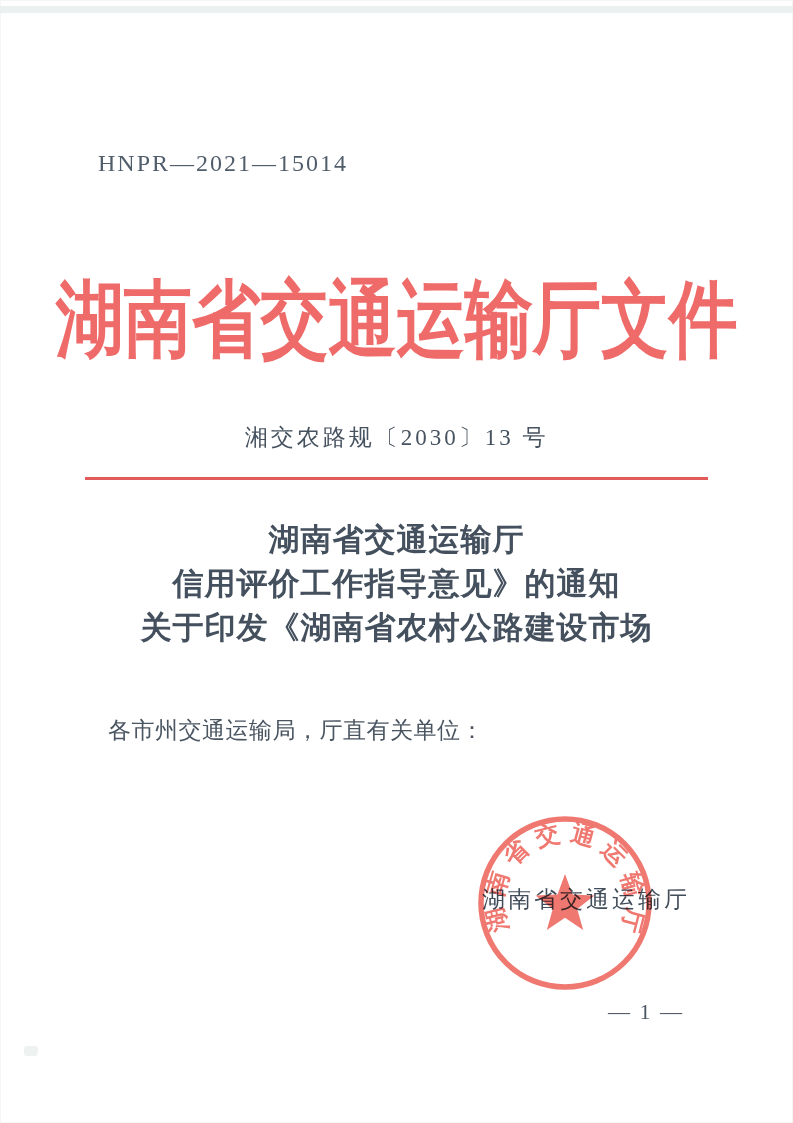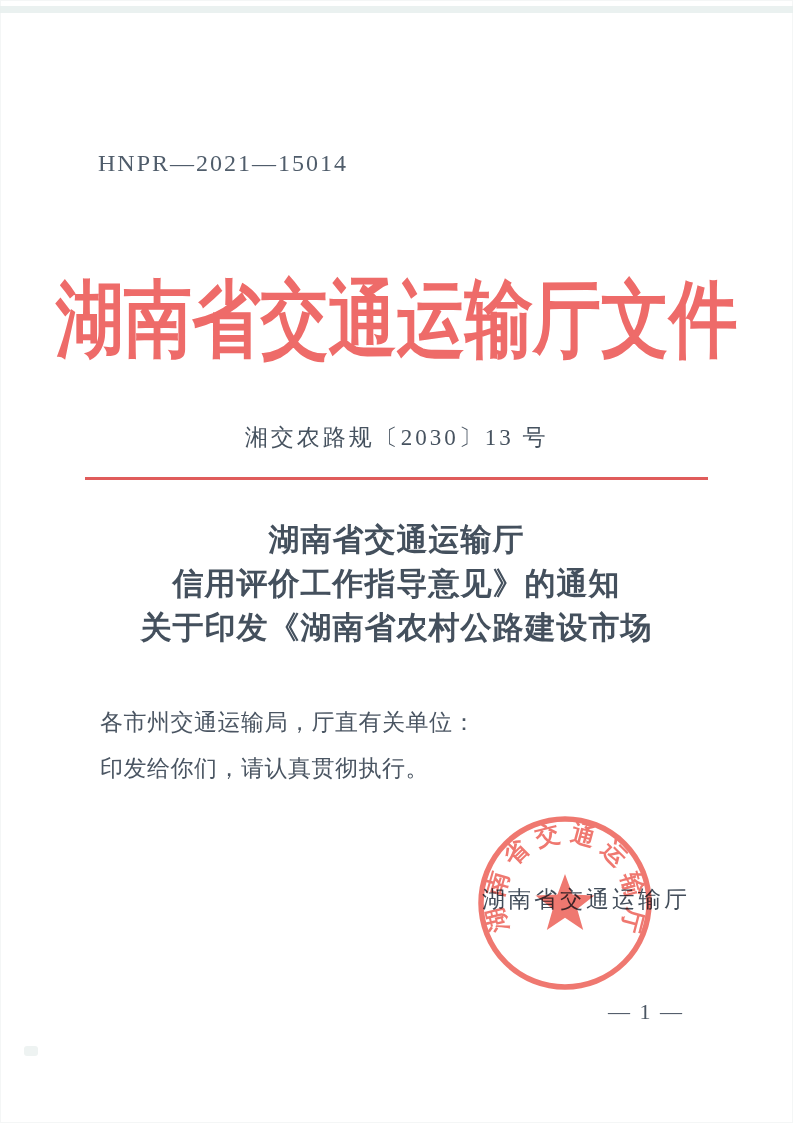--- a/index.html
+++ b/index.html
@@ -91,21 +91,21 @@
   .body-text {
     position: absolute;
     left: 100px; top: 700px;
     width: 596px;
     font-size: 23px;
     color: #4a5562;
     line-height: 46px;
     letter-spacing: 0.5px;
   }
   .body-text .indent { text-indent: 46px; }
-  .body-text p { margin: 0; }
+  .body-text p { margin: 8px; }
 
   .signature-name {
     position: absolute;
     left: 482px; top: 884px;
     font-size: 23px;
     letter-spacing: 3px;
     color: #424d5a;
     white-space: nowrap;
   }
   .signature-date {
@@ -153,21 +153,20 @@
   <div class="red-rule"></div>
 
   <div class="headline">
     <div class="hl-line">湖南省交通运输厅</div>
     <div class="hl-line">信用评价工作指导意见》的通知</div>
     <div class="hl-line">关于印发《湖南省农村公路建设市场</div>
   </div>
 
   <div class="body-text">
     <p>各市州交通运输局，厅直有关单位：</p>
-    <p>印发给你们，请认真贯彻执行。</p>
   </div>
 
   <div class="signature-name">湖南省交通运输厅</div>
 
   <svg class="seal" viewBox="0 0 184 184" xmlns="http://www.w3.org/2000/svg" aria-hidden="true">
     <circle cx="92" cy="92" r="84" fill="none" stroke="#ec5a50" stroke-width="5.5"></circle>
     <polygon fill="#ec5a50" points="92,63 99.5,83.6 121.5,84.4 104.2,98 110.2,119.1 92,106.8 73.8,119.1 79.8,98 62.5,84.4 84.5,83.6"></polygon>
     <defs>
       <path id="sealArc" d="M 35.8 118.2 A 62 62 0 1 1 148.2 118.2" fill="none"></path>
     </defs>

